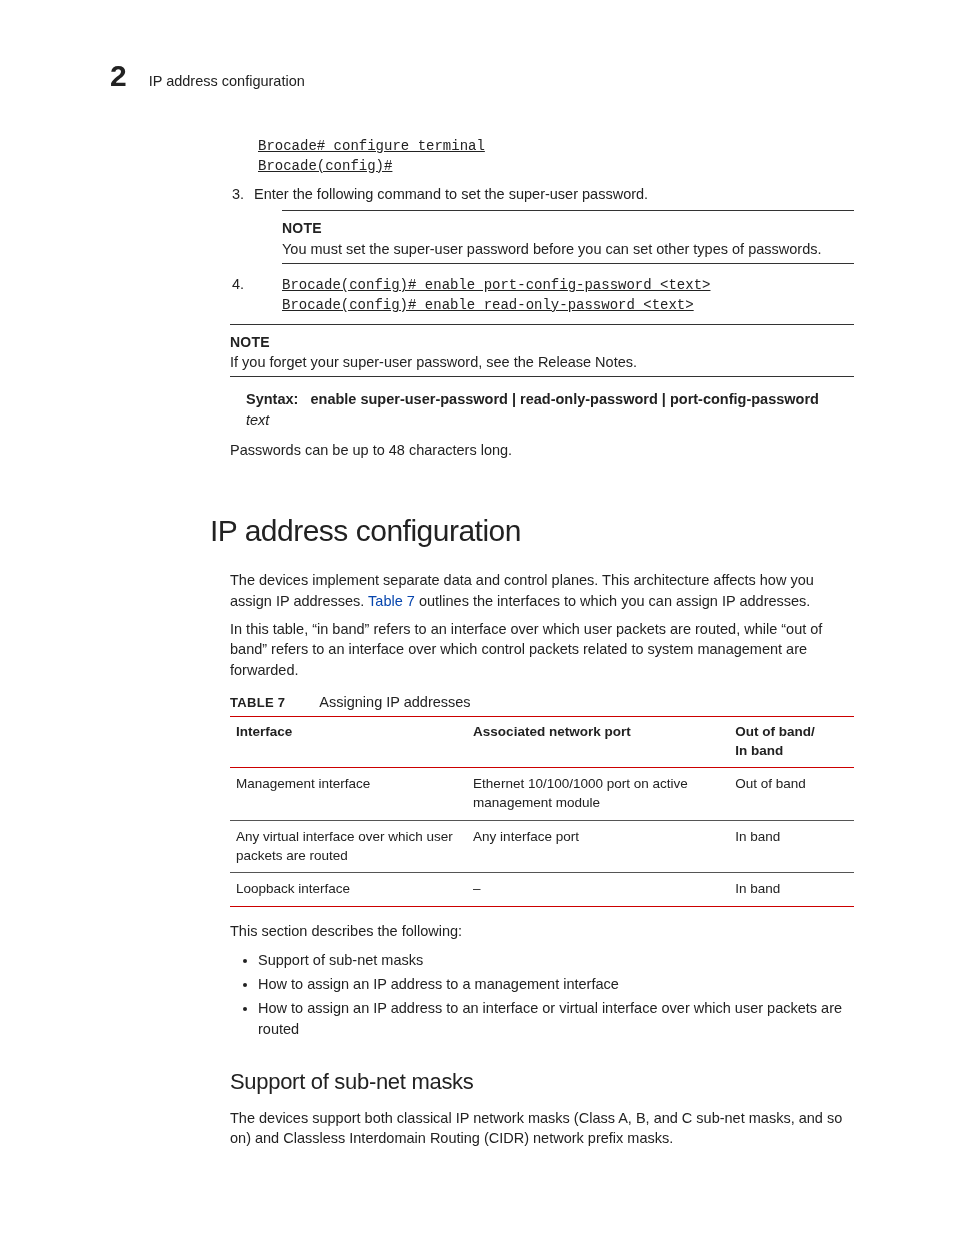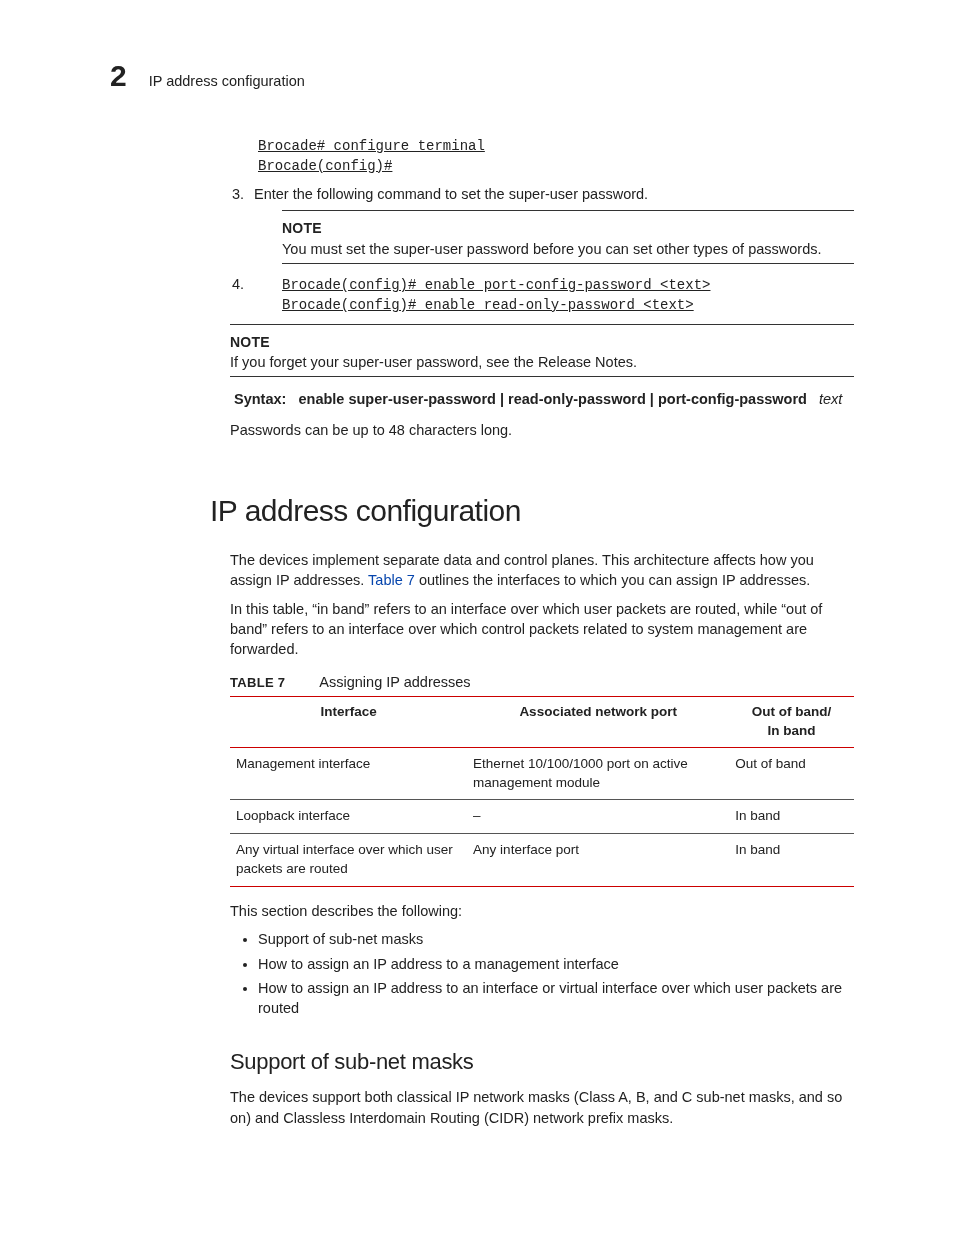--- a/index.html
+++ b/index.html
@@ -67,21 +67,21 @@
     border-top: 1px solid #333;
     border-bottom: 1px solid #333;
     padding: 2px 0 4px 0;
     margin: 6px 0 10px 0;
   }
   .note-block.inside {
     margin-left: 28px;
     margin-right: 0;
   }
   .syntax-row {
-    margin: 12px 0 10px 4px;
+    margin: 12px 0 10px 16px;
   }
   .syntax-row .lbl { font-weight: bold; }
   .syntax-row .cmd { font-weight: bold; }
   .syntax-row .arg { font-style: italic; }
   h1.section {
     font-family: Arial, Helvetica, sans-serif;
     font-size: 30px;
     font-weight: normal;
     letter-spacing: -0.5px;
     margin: 50px 0 18px -20px;
@@ -101,21 +101,21 @@
   .table-title .tlbl { font-weight: bold; font-size: 13px; letter-spacing: 0.3px; }
   .table-title .tcap { font-size: 14.5px; margin-left: 30px; }
   table.data {
     width: 100%;
     border-collapse: collapse;
     font-size: 13.5px;
     margin-top: 4px;
     margin-bottom: 14px;
   }
   table.data th {
-    text-align: center;
+    text-align: left;
     font-weight: bold;
     padding: 6px 6px;
     border-top: 1.5px solid #c00;
     border-bottom: 1.5px solid #c00;
     vertical-align: top;
     margin-top: 18px;
   }
   table.data td {
     padding: 7px 6px;
     border-bottom: 1px solid #555;
@@ -202,27 +202,27 @@
 In band</th>
         </tr>
       </thead>
       <tbody>
         <tr>
           <td>Management interface</td>
           <td>Ethernet 10/100/1000 port on active management module</td>
           <td>Out of band</td>
         </tr>
         <tr>
+          <td>Any virtual interface over which user packets are routed</td>
+          <td>Any interface port</td>
+          <td>In band</td>
+        </tr>
+        <tr>
           <td>Loopback interface</td>
           <td>–</td>
-          <td>In band</td>
-        </tr>
-        <tr>
-          <td>Any virtual interface over which user packets are routed</td>
-          <td>Any interface port</td>
           <td>In band</td>
         </tr>
       </tbody>
     </table>
 
     <p>This section describes the following:</p>
 
     <ul class="bullets">
       <li>Support of sub-net masks</li>
       <li>How to assign an IP address to a management interface</li>

